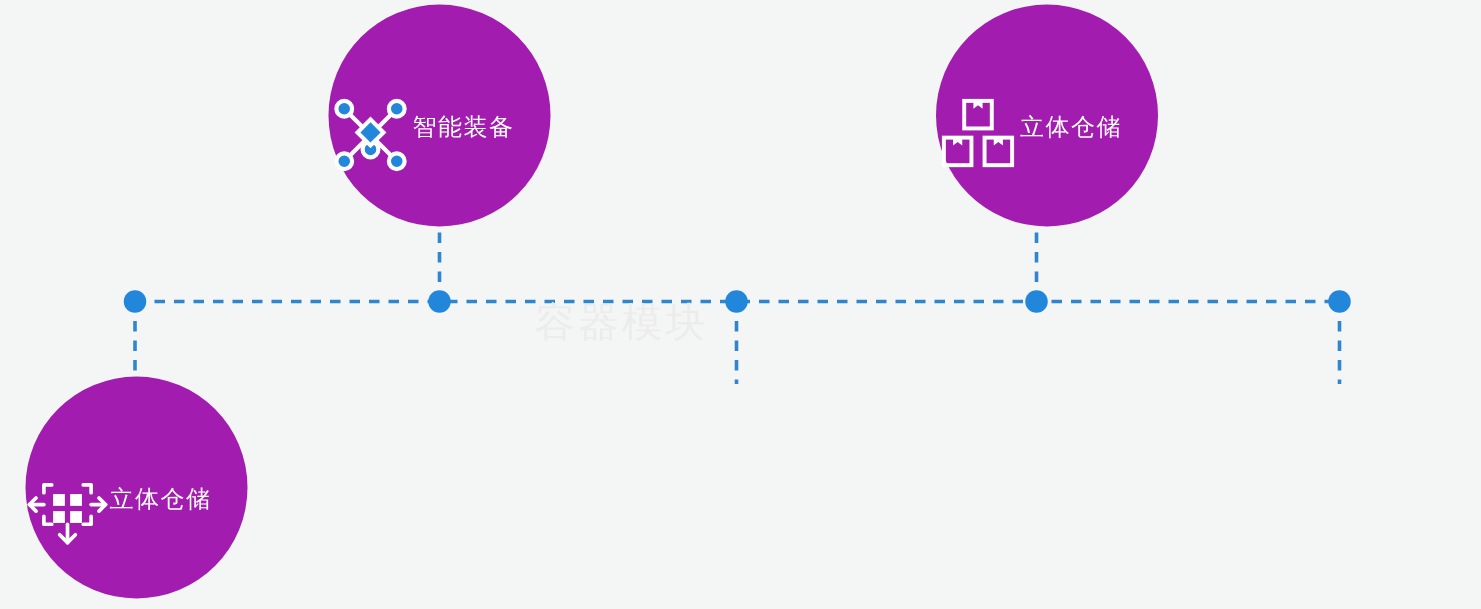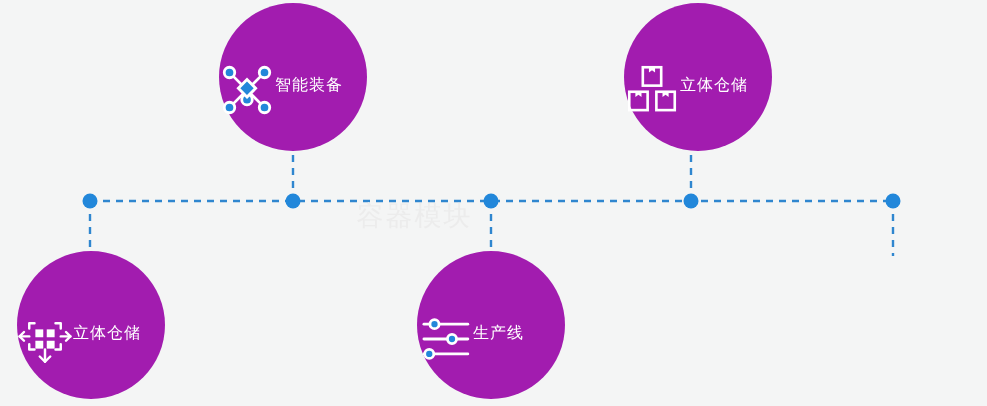--- a/index.html
+++ b/index.html
@@ -147,30 +147,15 @@
       <g fill="#ffffff">
         <rect x="21" y="21" width="9" height="9"></rect>
         <rect x="34" y="21" width="9" height="9"></rect>
         <rect x="21" y="34" width="9" height="9"></rect>
         <rect x="34" y="34" width="9" height="9"></rect>
       </g>
     </svg>
     <div class="node-label">立体仓储</div>
   </div>
 
-  <div class="node-circle circle-bottom" style="left:417px; top:251px;">
-    <svg class="node-icon" viewBox="0 0 64 64" xmlns="http://www.w3.org/2000/svg">
-      <g stroke="#ffffff" stroke-width="3.4" stroke-linecap="round">
-        <line x1="8" y1="15" x2="58" y2="15"></line>
-        <line x1="8" y1="32" x2="58" y2="32"></line>
-        <line x1="8" y1="49" x2="58" y2="49"></line>
-      </g>
-      <g fill="#2287da" stroke="#ffffff" stroke-width="3.2">
-        <circle cx="20" cy="15" r="5.2"></circle>
-        <circle cx="40" cy="32" r="5.2"></circle>
-        <circle cx="14" cy="49" r="5.2"></circle>
-      </g>
-    </svg>
-    <div class="node-label">生产线</div>
-  </div>
 
 
 </div>
 
 </body></html>

